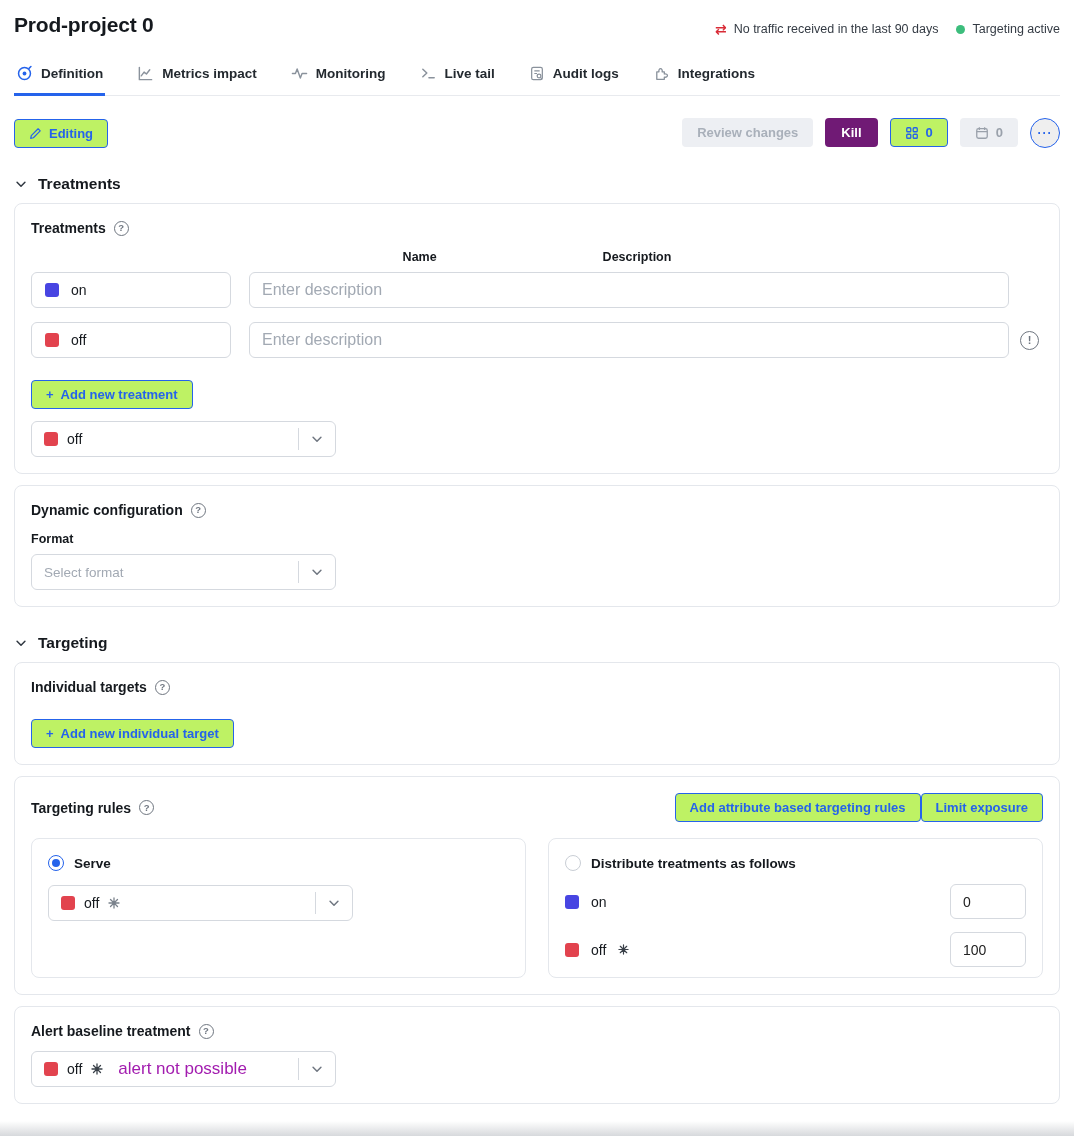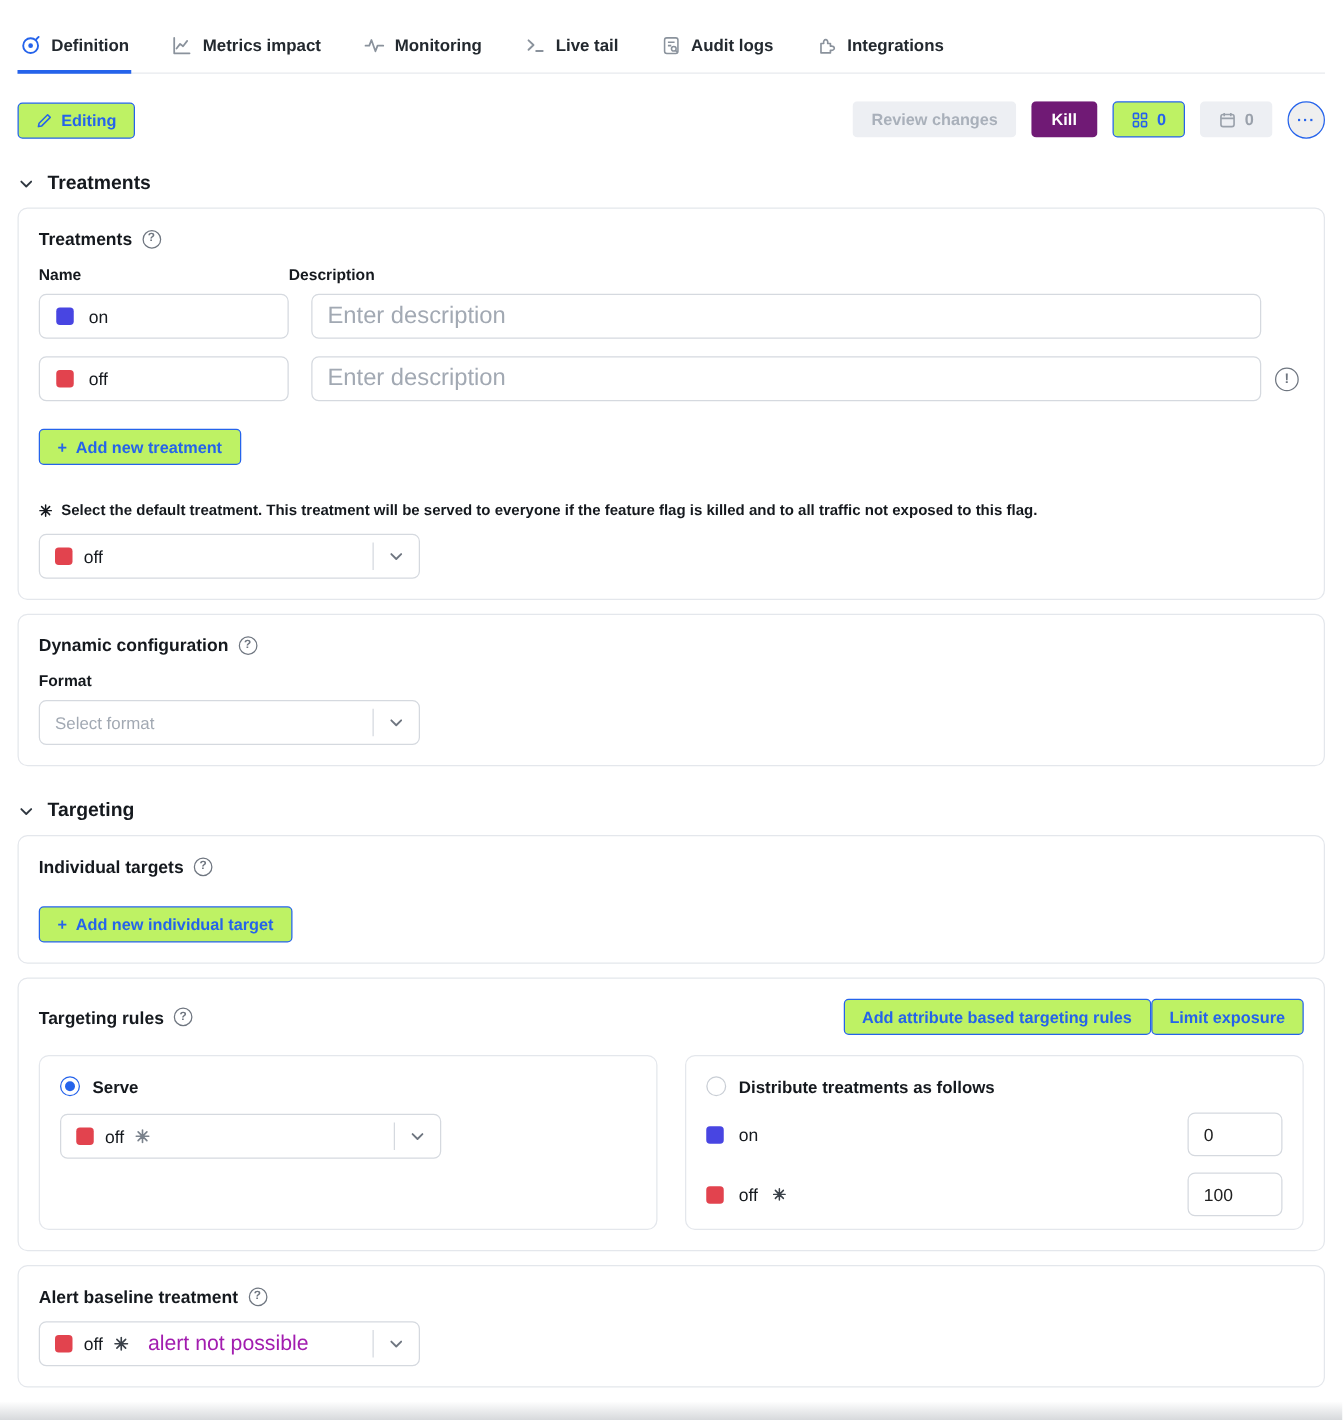--- a/index.html
+++ b/index.html
@@ -46,30 +46,30 @@
   
   .section-head { display:flex; align-items:center; gap:10px; margin:27px 0 10px;
                   font-size:15.5px; font-weight:700; color:#15191e; cursor:pointer; }
   .card { border:1px solid #e4e7ec; border-radius:8px; padding:16px; margin-bottom:11px; background:#fff; }
   .card-title { display:flex; align-items:center; gap:8px; font-size:14px; font-weight:700; }
   .help-icon { width:15px; height:15px; border-radius:50%; border:1.3px solid #6f7680;
                color:#6f7680; font-size:9.5px; font-weight:700; line-height:1;
                display:inline-flex; align-items:center; justify-content:center; cursor:pointer; flex:none; }
 
   .field-label { font-size:12.5px; font-weight:700; margin:14px 0 8px; }
-  .labels-row { display:flex; }
+  .labels-row { display:flex;justify-content:center; }
   .labels-row .lbl-name { width:200px; }
   .labels-row .lbl-desc { margin-left:0; }
 
   .treat-row { display:flex; align-items:center; margin-bottom:14px; }
   .name-box { width:200px; height:36px; border:1px solid #d5d9df; border-radius:6px;
               display:flex; align-items:center; gap:12px; padding:0 13px; font-size:14px; }
   .swatch { width:14px; height:14px; border-radius:3px; flex:none; }
   .desc-input { width:760px; height:36px; border:1px solid #d5d9df; border-radius:6px;
-                margin-left:18px; padding:0 12px; font-size:19px; color:#222; font-family:inherit; }
+                margin-left:18px; padding:0 12px; font-size:16px; color:#222; font-family:inherit; }
   .desc-input::placeholder { color:#a2a9b3; }
   .warn-icon { width:19px; height:19px; border-radius:50%; border:1.6px solid #6f7680;
                color:#6f7680; font-size:11px; font-weight:700; display:inline-flex;
                align-items:center; justify-content:center; margin-left:11px; cursor:pointer; }
 
   .note-row { display:flex; align-items:center; gap:7px; margin-top:29px;
               font-size:12px; font-weight:700; color:#15191e; }
 
   .select { height:36px; border:1px solid #d5d9df; border-radius:6px; background:#fff;
             display:flex; align-items:center; cursor:pointer; }
@@ -100,20 +100,33 @@
   .asterisk { display:inline-flex; flex:none; }
   .bottom-fade { position:absolute; left:0; right:0; bottom:0; height:15px;
                  background:linear-gradient(180deg, rgba(110,118,128,0) 0%, rgba(110,118,128,0.28) 100%);
                  pointer-events:none; }
 </style>
 </head>
 <body>
 
 <div class="page">
 
+  <div class="header-row">
+    <h1 class="page-title">Prod-project 0</h1>
+    <div class="status-line">
+      <div class="status-item">
+        <span class="traffic-glyph">⇄</span>
+        <span>No traffic received in the last 90 days</span>
+      </div>
+      <div class="status-item">
+        <span class="green-dot"></span>
+        <span>Targeting active</span>
+      </div>
+    </div>
+  </div>
 
   <div class="tabs">
     <div class="tab active">
       <svg width="17" height="17" viewBox="0 0 18 18" fill="none" stroke="#2563eb" stroke-width="1.6">
         <circle cx="9" cy="9" r="6.3"></circle>
           <circle cx="9" cy="9" r="2" fill="#2563eb" stroke="none"></circle>
         <path d="M13.8 3.6l2-2" stroke-linecap="round"></path>
       </svg>
       <span>Definition</span>
     </div>
@@ -222,26 +235,20 @@
       </div>
       <input class="desc-input" type="text" placeholder="Enter description" style="">
       <span class="warn-icon">!</span>
     </div>
 
     <button class="btn btn-outline add-btn">
       <span>+</span>
       <span>Add new treatment</span>
     </button>
 
-    <div class="note-row">
-      <svg class="asterisk" width="11" height="11" viewBox="0 0 12 12" stroke="#15191e" stroke-width="1.3" stroke-linecap="round" fill="none">
-        <path d="M6 1v10M1 6h10M2.5 2.5l7 7M9.5 2.5l-7 7"></path>
-      </svg>
-      <span>Select the default treatment. This treatment will be served to everyone if the feature flag is killed and to all traffic not exposed to this flag.</span>
-    </div>
 
     <div class="select w305" style="margin-top:12px">
       <div class="select-content">
         <span class="swatch" style="background: rgb(226, 67, 78);"></span>
         <span>off</span>
       </div>
       <div class="select-divider"></div>
       <div class="select-caret">
         <svg width="14" height="14" viewBox="0 0 16 16" fill="none" stroke="#6f7680" stroke-width="1.7" stroke-linecap="round" stroke-linejoin="round">
             <path d="M3.5 6l4.5 4.5L12.5 6"></path>

